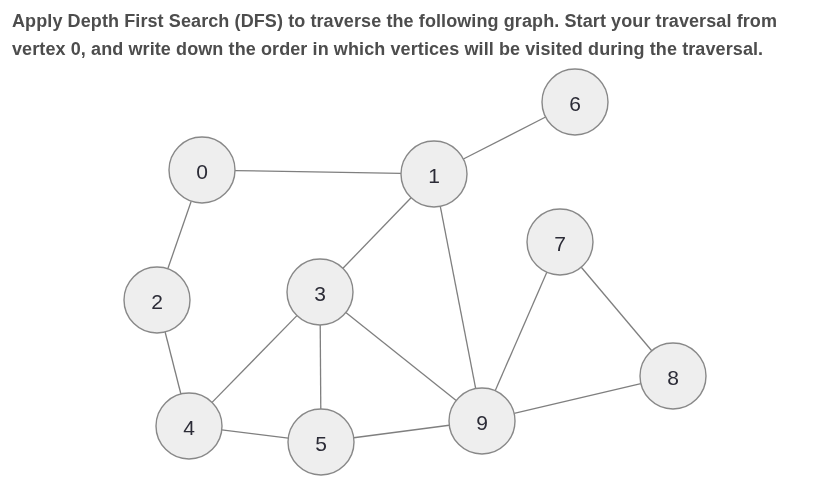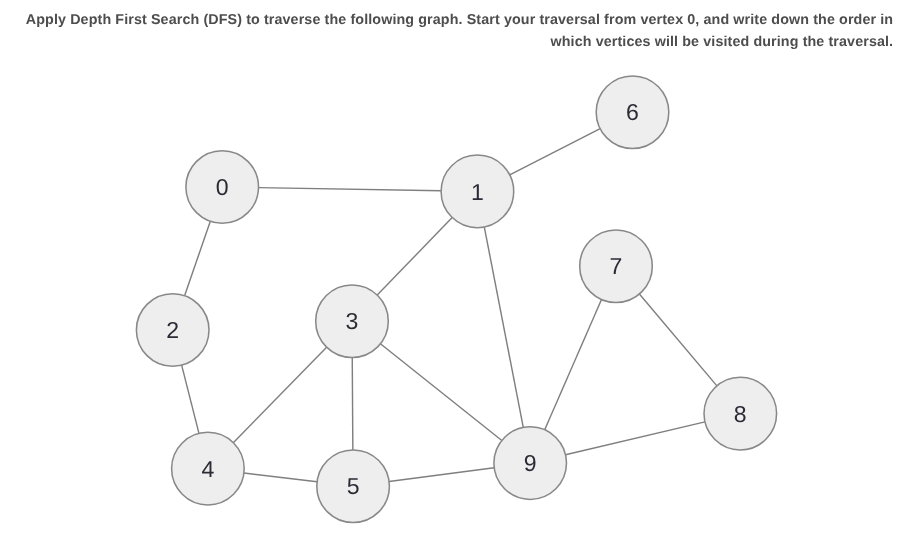--- a/index.html
+++ b/index.html
@@ -12,26 +12,25 @@
     height: 500px;
     position: relative;
     overflow: hidden;
     font-family: "Liberation Sans", sans-serif;
   }
   #question-text {
     position: absolute;
     left: 12px;
     top: 8px;
     width: 800px;
-    font-size: 13px;
+    font-size: 18px;
     font-weight: bold;
     line-height: 1.55;
     color: #4d4d4d;
     letter-spacing: 0.1px;
-    text-align: right;
   }
   #graph-figure {
     position: absolute;
     left: 0;
     top: 56px;
     width: 826px;
     height: 444px;
   }
   svg { display: block; }
   .graph-edge {

